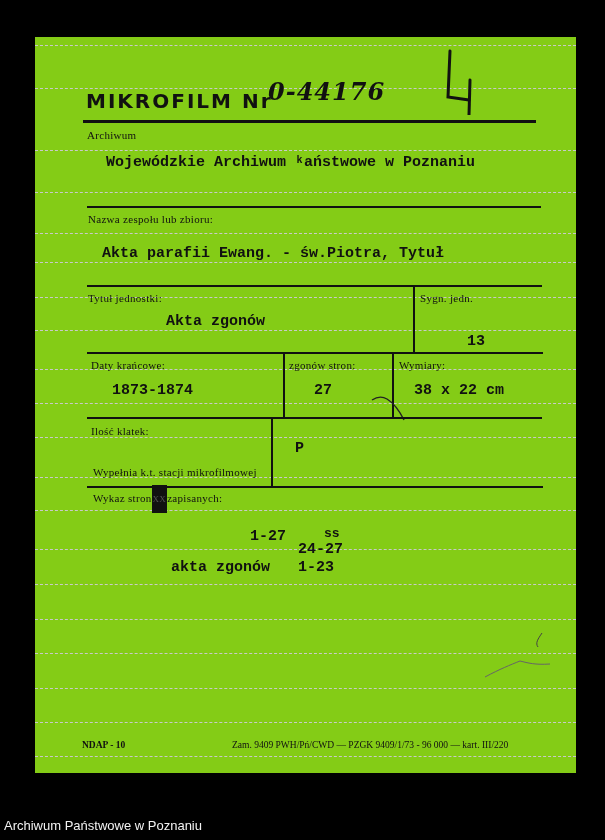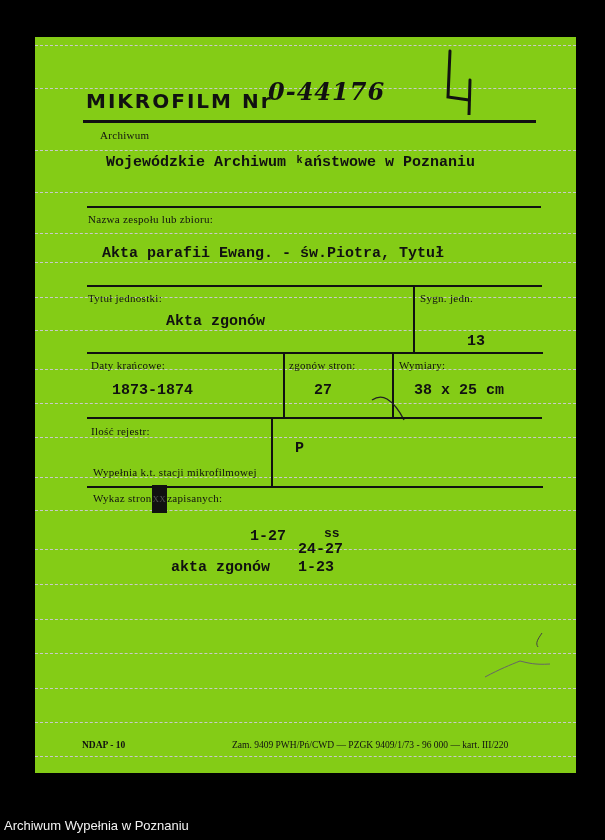--- a/index.html
+++ b/index.html
@@ -71,21 +71,21 @@
   <div class="abs title" style="left:51px; top:52px;">MIKROFILM Nr</div>
   <div class="abs handwritten" style="left:233px; top:40px;">0-44176</div>
   <div class="abs" style="left:410px; top:8px; width:28px; height:70px;">
     <svg width="28" height="70" viewBox="0 0 28 70">
       <path d="M5 6 L3 52 L24 55" stroke="#111" stroke-width="3" fill="none" stroke-linecap="round"></path>
       <path d="M25 35 L24 70" stroke="#111" stroke-width="3" fill="none" stroke-linecap="round"></path>
     </svg>
   </div>
   <div class="hline thick" style="left:48px; top:83px; width:453px;"></div>
 
-  <div class="abs label" style="left:65px; top:92px;">Archiwum</div>
+  <div class="abs label" style="left:52px; top:92px;">Archiwum</div>
   <div class="abs typed" style="left:71px; top:117px;">Wojewódzkie Archiwum ᵏaństwowe w Poznaniu</div>
   <div class="hline" style="left:52px; top:169px; width:454px;"></div>
 
   <div class="abs label" style="left:53px; top:176px;">Nazwa zespołu lub zbioru:</div>
   <div class="abs typed" style="left:67px; top:208px;">Akta parafii  Ewang. - św.Piotra, Tytuł</div>
   <div class="hline" style="left:52px; top:248px; width:455px;"></div>
 
   <div class="abs label" style="left:53px; top:255px;">Tytuł jednostki:</div>
   <div class="abs typed" style="left:131px; top:276px;">Akta zgonów</div>
   <div class="vline" style="left:378px; top:250px; height:65px;"></div>
@@ -93,29 +93,29 @@
   <div class="abs typed" style="left:432px; top:276px;margin-top:20px;">13</div>
   <div class="hline" style="left:52px; top:315px; width:456px;"></div>
 
   <div class="abs label" style="left:56px; top:322px;">Daty krańcowe:</div>
   <div class="abs typed" style="left:77px; top:345px;">1873-1874</div>
   <div class="vline" style="left:248px; top:316px; height:64px;"></div>
   <div class="abs label" style="left:254px; top:322px;">zgonów stron:</div>
   <div class="abs typed" style="left:279px; top:345px;">27</div>
   <div class="vline" style="left:357px; top:316px; height:64px;"></div>
   <div class="abs label" style="left:364px; top:322px;">Wymiary:</div>
-  <div class="abs typed" style="left:379px; top:345px;">38 x 25 cm</div>
+  <div class="abs typed" style="left:379px; top:345px;">38 x 22 cm</div>
   <div class="abs" style="left:335px; top:357px; width:40px; height:28px;">
     <svg width="40" height="28" viewBox="0 0 40 28">
       <path d="M2 6 C8 2, 12 2, 17 5 C22 8, 28 14, 34 26" stroke="#222" stroke-width="1.4" fill="none"></path>
     </svg>
   </div>
   <div class="hline" style="left:52px; top:380px; width:455px;"></div>
 
-  <div class="abs label" style="left:56px; top:388px;">Ilość rejestr:</div>
+  <div class="abs label" style="left:56px; top:388px;">Ilość klatek:</div>
   <div class="abs label" style="left:58px; top:429px;">Wypełnia k.t. stacji mikrofilmowej</div>
   <div class="vline" style="left:236px; top:381px; height:68px;"></div>
   <div class="abs typed" style="left:260px; top:403px;">P</div>
   <div class="hline" style="left:52px; top:449px; width:456px;"></div>
 
   <div class="abs label" style="left:58px; top:455px;">
     <span>Wykaz stron</span><span style="background:#111; color:#555; font-size:9px; padding:9px 1px;">XX</span><span>zapisanych:</span>
   </div>
   <div class="abs typed" style="left:215px; top:451px;margin-top:40px;">1-27</div>
 
@@ -128,13 +128,13 @@
     <svg width="80" height="50" viewBox="0 0 80 50">
       <path d="M62 4 C58 10, 55 14, 58 18" stroke="#444" stroke-width="1" fill="none"></path>
       <path d="M5 48 C20 40, 30 36, 40 32 C48 34, 55 36, 70 35" stroke="#666" stroke-width="1" fill="none"></path>
     </svg>
   </div>
 
   <div class="abs footer-small" style="left:47px; top:703px;">NDAP - 10</div>
   <div class="abs footer-small" style="left:197px; top:703px; font-weight:normal; font-size:9.5px;font-family:Liberation Serif, serif;">Zam. 9409 PWH/Pń/CWD — PZGK 9409/1/73 - 96 000 — kart. III/220</div>
 </div>
 
-<div class="caption">Archiwum Wypełnia w Poznaniu</div>
+<div class="caption">Archiwum Państwowe w Poznaniu</div>
 
 </body></html>

